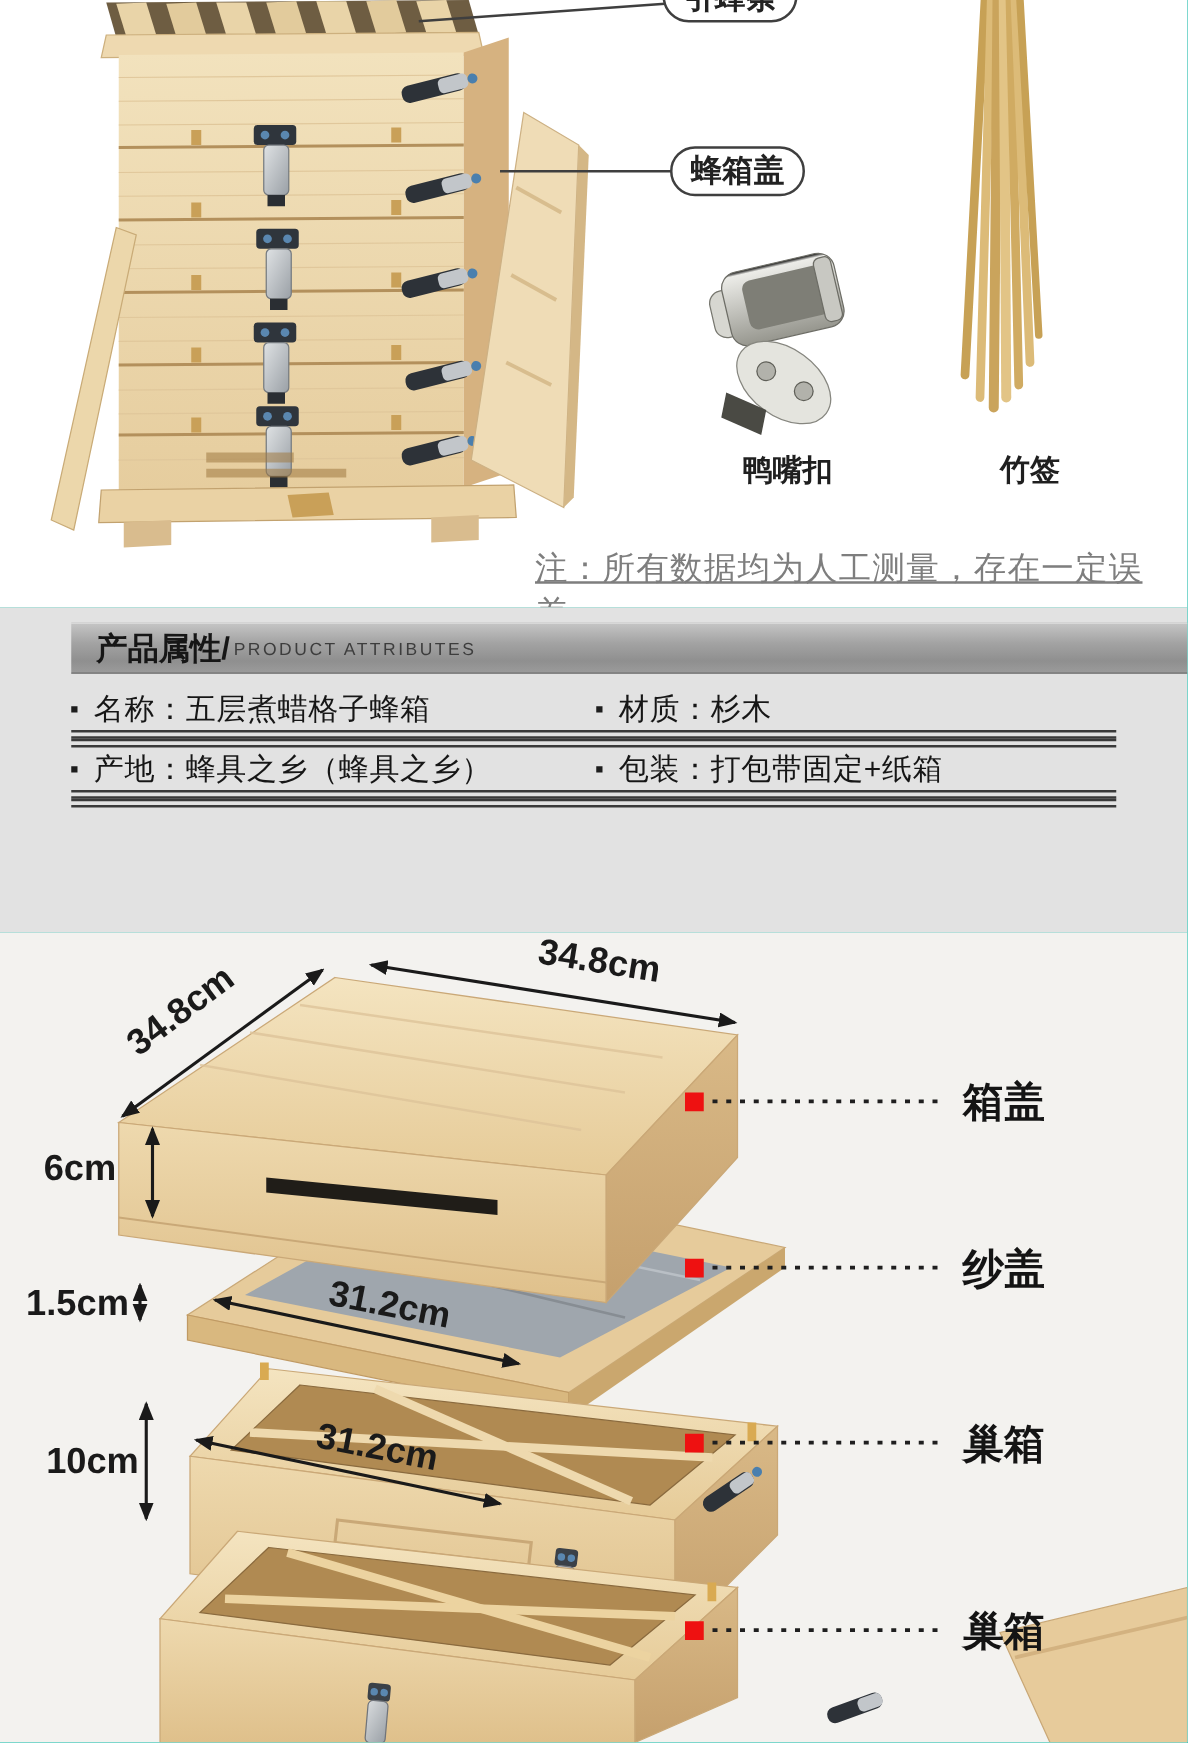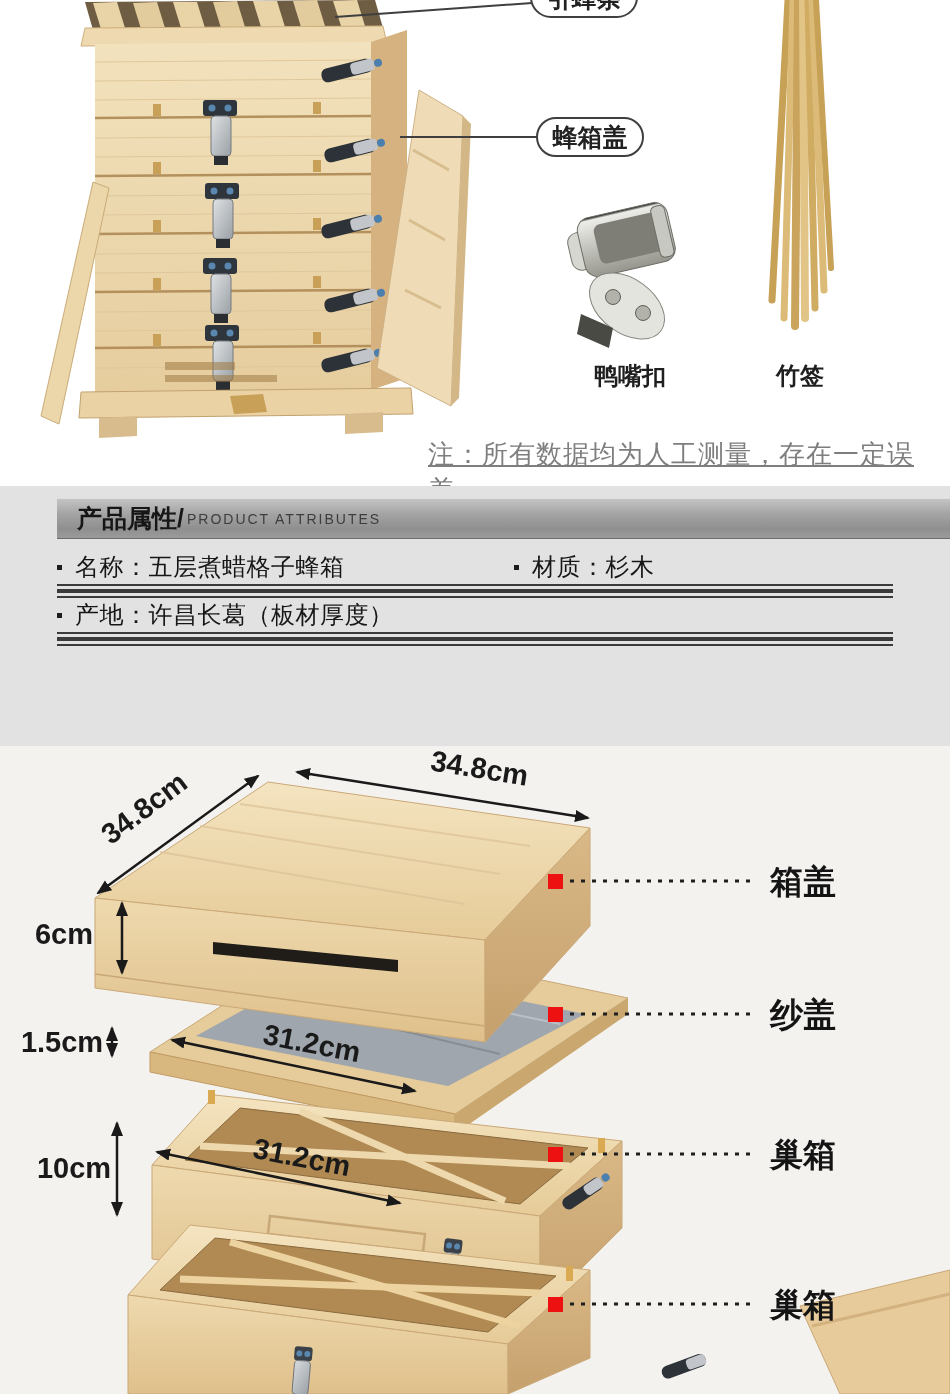--- a/index.html
+++ b/index.html
@@ -9,36 +9,36 @@
 
   
   .photo-section{position:absolute;left:0;top:0;width:950px;height:486px;background:#fff;overflow:hidden;}
   .photo-section > *{position:absolute;}
   .callout-pill{box-sizing:border-box;border:2px solid #3f3f3f;border-radius:22px;background:#fff;
       text-align:center;font-weight:bold;color:#222;}
   .pill-top{left:530px;top:-24px;width:108px;height:42px;font-size:25px;line-height:40px;}
   .pill-lid{left:536px;top:117px;width:108px;height:40px;font-size:25px;line-height:37px;}
   .photo-label{font-size:24px;font-weight:bold;color:#1f1f1f;text-align:center;}
   .label-buckle{left:562px;top:360px;width:136px;}
-  .label-skewers{left:752px;top:360px;width:96px;}
+  .label-skewers{left:752px;top:360px;width:96px;text-align:right;}
   .measure-note{left:428px;top:437px;width:505px;font-size:26px;color:#7e7e7e;letter-spacing:1px;text-decoration:underline;}
 
   
   .attr-section{position:absolute;left:0;top:486px;width:950px;height:260px;background:#e2e2e2;}
   .attr-header{position:absolute;left:57px;top:12px;width:911px;height:41px;box-sizing:border-box;
       background:linear-gradient(180deg,#c6c6c6 0%,#a3a3a3 40%,#8f8f8f 75%,#9c9c9c 100%);
       box-shadow:inset 0 1px 0 rgba(255,255,255,.45), inset 0 -1px 0 rgba(0,0,0,.3);
       display:flex;align-items:center;padding-left:20px;}
   .attr-title-cn{font-size:25px;font-weight:bold;color:#161616;}
   .attr-title-en{font-size:14px;color:#3d3d3d;letter-spacing:2px;margin-left:3px;}
   .attr-rows{position:absolute;left:57px;top:64px;width:836px;}
   .attr-row{position:relative;height:34px;display:flex;align-items:center;
       font-size:24px;color:#161616;font-weight:500;letter-spacing:.5px;white-space:nowrap;}
   .attr-cell{display:flex;align-items:center;}
-  .attr-cell.second{position:absolute;left:457px;}
+  .attr-cell.second{position:absolute;left:420px;}
   .bullet{width:5px;height:5px;background:#1d1d1d;margin-right:13px;flex:none;}
   .attr-divider{height:7px;box-sizing:border-box;border-top:2px solid #3a3a3a;border-bottom:2px solid #3a3a3a;}
 
   
   .diagram-section{position:absolute;left:0;top:746px;width:950px;height:648px;background:#f3f2ef;}
   .diagram-section svg{position:absolute;left:0;top:0;}
 
   svg text{font-family:"Liberation Sans","DejaVu Sans",sans-serif;}
   .dim-text{font-size:29px;font-weight:bold;fill:#1a1a1a;}
   .part-text{font-size:33px;font-weight:600;fill:#141414;}
@@ -256,21 +256,25 @@
           <span>材质：杉木</span>
         </span>
       </div>
       <div class="attr-divider"></div>
 
       <div class="attr-divider"></div>
 
       <div class="attr-row">
         <span class="attr-cell">
           <span class="bullet"></span>
-          <span>产地：许昌长葛（板材厚度）</span>
+          <span>产地：蜂具之乡（蜂具之乡）</span>
+        </span>
+        <span class="attr-cell second">
+          <span class="bullet"></span>
+          <span>包装：打包带固定+纸箱</span>
         </span>
       </div>
       <div class="attr-divider"></div>
 
       <div class="attr-divider"></div>
 
     </div>
   </div>
 
   <div class="diagram-section">

